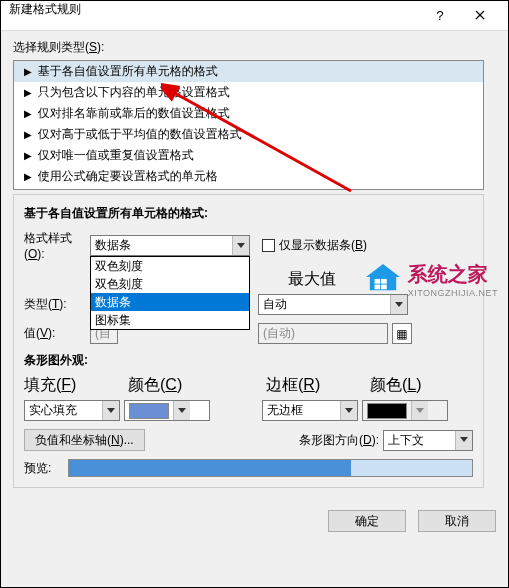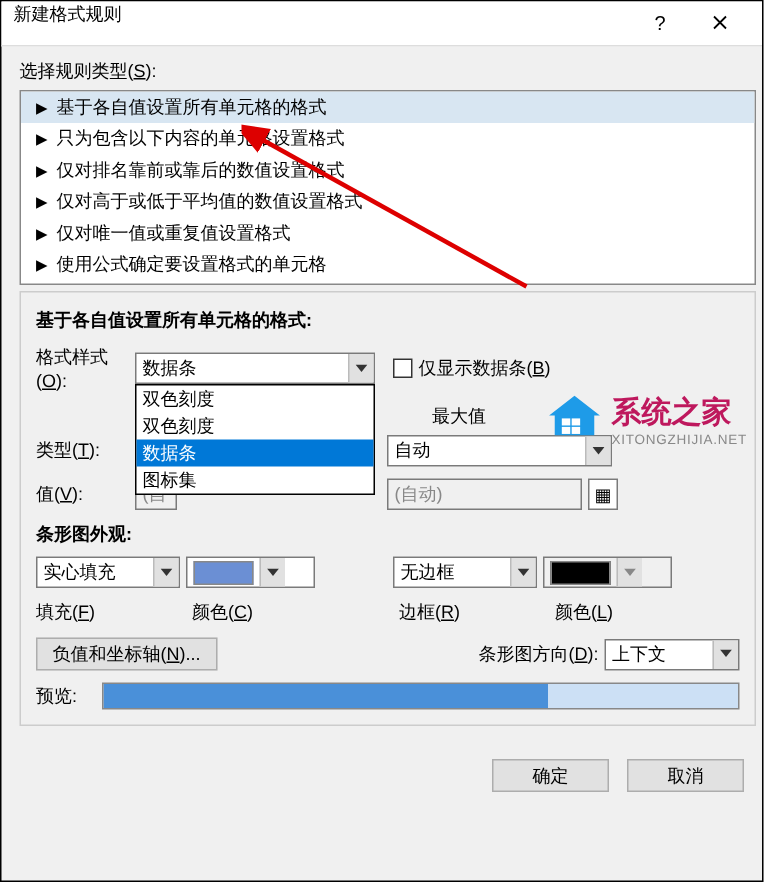--- a/index.html
+++ b/index.html
@@ -1,21 +1,21 @@
 <!DOCTYPE html>
 <html><head>
 <meta charset="utf-8">
 <style>
 * { box-sizing: border-box; margin: 0; padding: 0; }
 body { font-family: "Microsoft YaHei", SimSun, sans-serif; font-size: 12px; background: #fff; color: #000; }
 .dialog { width: 509px; height: 588px; border: 1px solid #000; background: #f0f0f0; position: relative; }
 .titlebar { height: 30px; background: #fff; display: flex; align-items: flex-start; padding: 0 8px; border-bottom: 1px solid #ddd; }
 .title { flex: 1; font-size: 12px; }
 .titlebar-btn { width: 40px; height: 28px; display: flex; align-items: center; justify-content: center; background: transparent; border: none; }
-.content { padding: 8px 4px 12px 12px; }
+.content { padding: 8px 24px 12px 12px; }
 .section-label { font-size: 12px; margin-bottom: 4px; }
 .underline { text-decoration: underline; }
 .rule-list { border: 1px solid #888; background: #fff; height: 130px; overflow: hidden; }
 .rule-item { height: 21px; display: flex; align-items: center; padding-left: 10px; font-size: 12px; }
 .rule-item.selected { background: #d8e6f2; }
 .rule-item .arrow { margin-right: 6px; font-size: 10px; }
 .subpanel { border: 1px solid #ccc; background: #f0f0f0; padding: 10px; margin-top: 4px; position: relative; }
 .subpanel-title { font-weight: bold; margin-bottom: 8px; }
 .row { display: flex; align-items: center; margin-bottom: 8px; gap: 4px; }
 .label-col { width: 62px; }
@@ -23,21 +23,21 @@
 .select-box.disabled { background: #f0f0f0; color: #888; }
 .select-text { padding: 0 4px; flex: 1; white-space: nowrap; overflow: hidden; }
 .select-btn { width: 17px; height: 19px; background: #e1e1e1; border-left: 1px solid #bbb; display: flex; align-items: center; justify-content: center; }
 .select-btn svg { width: 8px; height: 6px; }
 .checkbox-wrap { display: flex; align-items: center; gap: 4px; margin-left: 8px; }
 .checkbox { width: 13px; height: 13px; border: 1px solid #333; background: #fff; }
 .dropdown-list { position: absolute; top: 20px; left: -1px; width: 160px; background: #fff; border: 1px solid #000; z-index: 10; }
 .dropdown-item { height: 18px; padding: 0 4px; display: flex; align-items: center; }
 .dropdown-item.hl { background: #0078d7; color: #fff; }
 .color-swatch { width: 40px; height: 16px; border: 1px solid #888; display: inline-block; }
-.hdr { font-size: 12px; margin-bottom: 2px; }
+.hdr { font-size: 16px; margin-bottom: 2px; }
 .btn { height: 22px; padding: 0 10px; background: #e1e1e1; border: 1px solid #adadad; font-size: 12px; display: inline-flex; align-items: center; }
 .preview-bar { height: 18px; border: 1px solid #888; background: linear-gradient(to right, #4a90d9, #4a90d9 70%, #cce0f5 70%); }
 .footer { display: flex; justify-content: flex-end; gap: 12px; padding: 10px 12px; }
 .footer .btn { width: 78px; justify-content: center; }
 .red-arrow { position: absolute; top: 80px; left: 160px; pointer-events: none; z-index: 20; }
 .watermark { position: absolute; right: 10px; top: 260px; display: flex; align-items: center; gap: 6px; z-index: 15; }
 .watermark-text { font-size: 20px; font-weight: bold; color: #be185d; }
 .watermark-sub { font-size: 9px; color: #888; letter-spacing: 0.5px; }
 .house-icon svg { width: 38px; height: 32px; }
 .divider-label { font-weight: bold; margin: 6px 0 6px 0; }
@@ -189,20 +189,36 @@
         <div class="select-box disabled" style="width:130px">
           <span class="select-text">(自动)</span>
         </div>
         <div class="select-box" style="width:20px;justify-content:center">
           <span>▦</span>
         </div>
       </div>
 
       <div class="divider-label">条形图外观:</div>
 
+      <div class="row" style="margin-bottom:2px">
+        <div class="mini-col" style="width:100px">
+          <span class="hdr">填充(<span class="underline">F</span>)</span>
+        </div>
+        <div class="mini-col" style="width:90px">
+          <span class="hdr">颜色(<span class="underline">C</span>)</span>
+        </div>
+        <span style="width:40px"></span>
+        <div class="mini-col" style="width:100px">
+          <span class="hdr">边框(<span class="underline">R</span>)</span>
+        </div>
+        <div class="mini-col" style="width:90px">
+          <span class="hdr">颜色(<span class="underline">L</span>)</span>
+        </div>
+      </div>
+
       <div class="row">
         <div class="select-box" style="width:96px">
           <span class="select-text">实心填充</span>
           <span class="select-btn">
               <svg viewBox="0 0 8 6">
                 <path d="M0 0L4 5L8 0" fill="#333"></path>
               </svg>
             </span>
         </div>
         <div class="select-box" style="width:86px">
@@ -222,36 +238,20 @@
               </svg>
             </span>
         </div>
         <div class="select-box disabled" style="width:86px">
           <span class="color-swatch" style="background:#000;margin:0 4px"></span>
           <span class="select-btn">
               <svg viewBox="0 0 8 6">
                 <path d="M0 0L4 5L8 0" fill="#888"></path>
               </svg>
             </span>
-        </div>
-      </div>
-
-      <div class="row" style="margin-bottom:2px">
-        <div class="mini-col" style="width:100px">
-          <span class="hdr">填充(<span class="underline">F</span>)</span>
-        </div>
-        <div class="mini-col" style="width:90px">
-          <span class="hdr">颜色(<span class="underline">C</span>)</span>
-        </div>
-        <span style="width:40px"></span>
-        <div class="mini-col" style="width:100px">
-          <span class="hdr">边框(<span class="underline">R</span>)</span>
-        </div>
-        <div class="mini-col" style="width:90px">
-          <span class="hdr">颜色(<span class="underline">L</span>)</span>
         </div>
       </div>
 
       <div class="row" style="margin-top:6px">
         <button class="btn">
           <span>负值和坐标轴(<span class="underline">N</span>)...</span>
         </button>
         <span style="flex:1"></span>
         <span>条形图方向(<span class="underline">D</span>):</span>
         <div class="select-box" style="width:90px">

